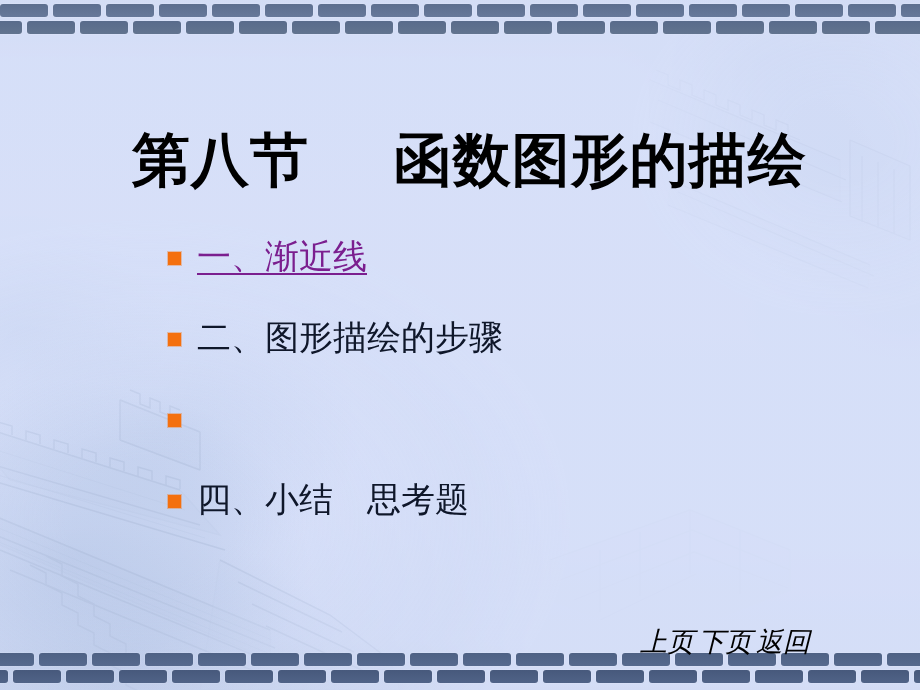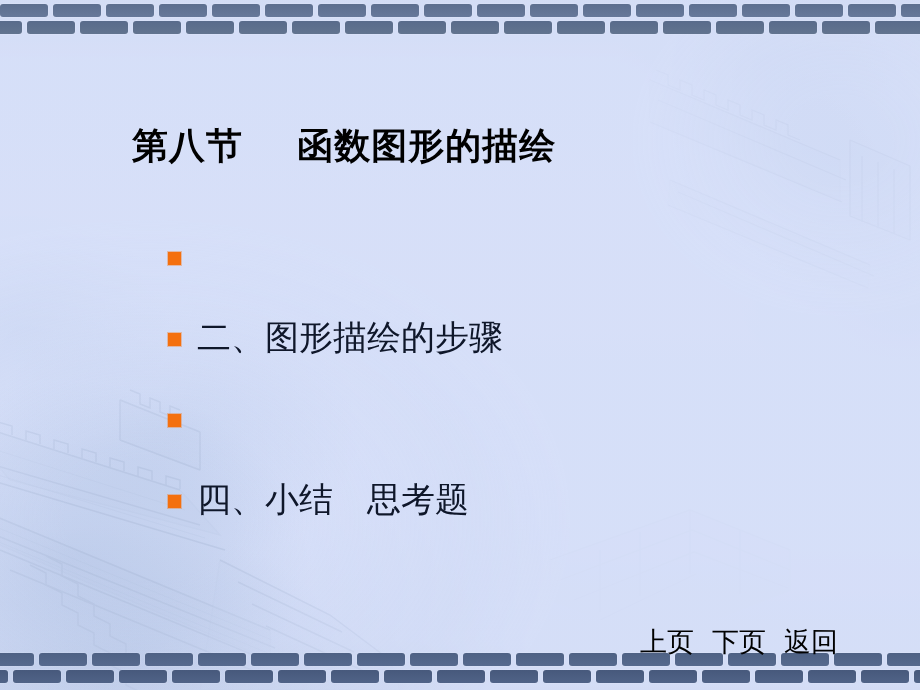--- a/index.html
+++ b/index.html
@@ -110,21 +110,21 @@
     height: 13px;
     border-radius: 3px;
     box-shadow: 0 0 1px rgba(255,255,255,0.85);
   }
 
   
   .title {
     position: absolute;
     left: 132px;
     top: 122px;
-    font-size: 36px;
+    font-size: 58px;
     font-weight: bold;
     color: #000000;
     letter-spacing: 1px;
     white-space: pre;
     font-family: "DejaVu Sans", "Liberation Sans", sans-serif;
   }
 
   
   .toc {
     position: absolute;
@@ -160,22 +160,23 @@
     text-underline-offset: 5px;
     text-decoration-thickness: 2px;
   }
 
   
   .footer-nav {
     position: absolute;
     left: 640px;
     top: 624px;
     display: flex;
-    gap: 18px;
+    gap: 4px;
     align-items: flex-end;
+    font-style: italic;
   }
   .footer-nav .nav-link {
     font-size: 27px;
     color: #000000;
     white-space: pre;
     font-family: "DejaVu Sans", "Liberation Serif", serif;
     cursor: pointer;
   }
 </style>
 </head>
@@ -345,20 +346,21 @@
         <div class="brick" style="left: 914px; width: 48px; background: linear-gradient(rgb(71, 89, 124), rgb(80, 99, 135));"></div>
       </div>
   </div>
 
   <div class="title">第八节    函数图形的描绘</div>
 
   <div class="toc">
 
     <div class="toc-item link">
       <span class="bullet"></span>
+      <span class="toc-text">一、渐近线</span>
     </div>
 
     <div class="toc-item">
       <span class="bullet"></span>
       <span class="toc-text">二、图形描绘的步骤</span>
     </div>
 
     <div class="toc-item">
       <span class="bullet"></span>
     </div>

